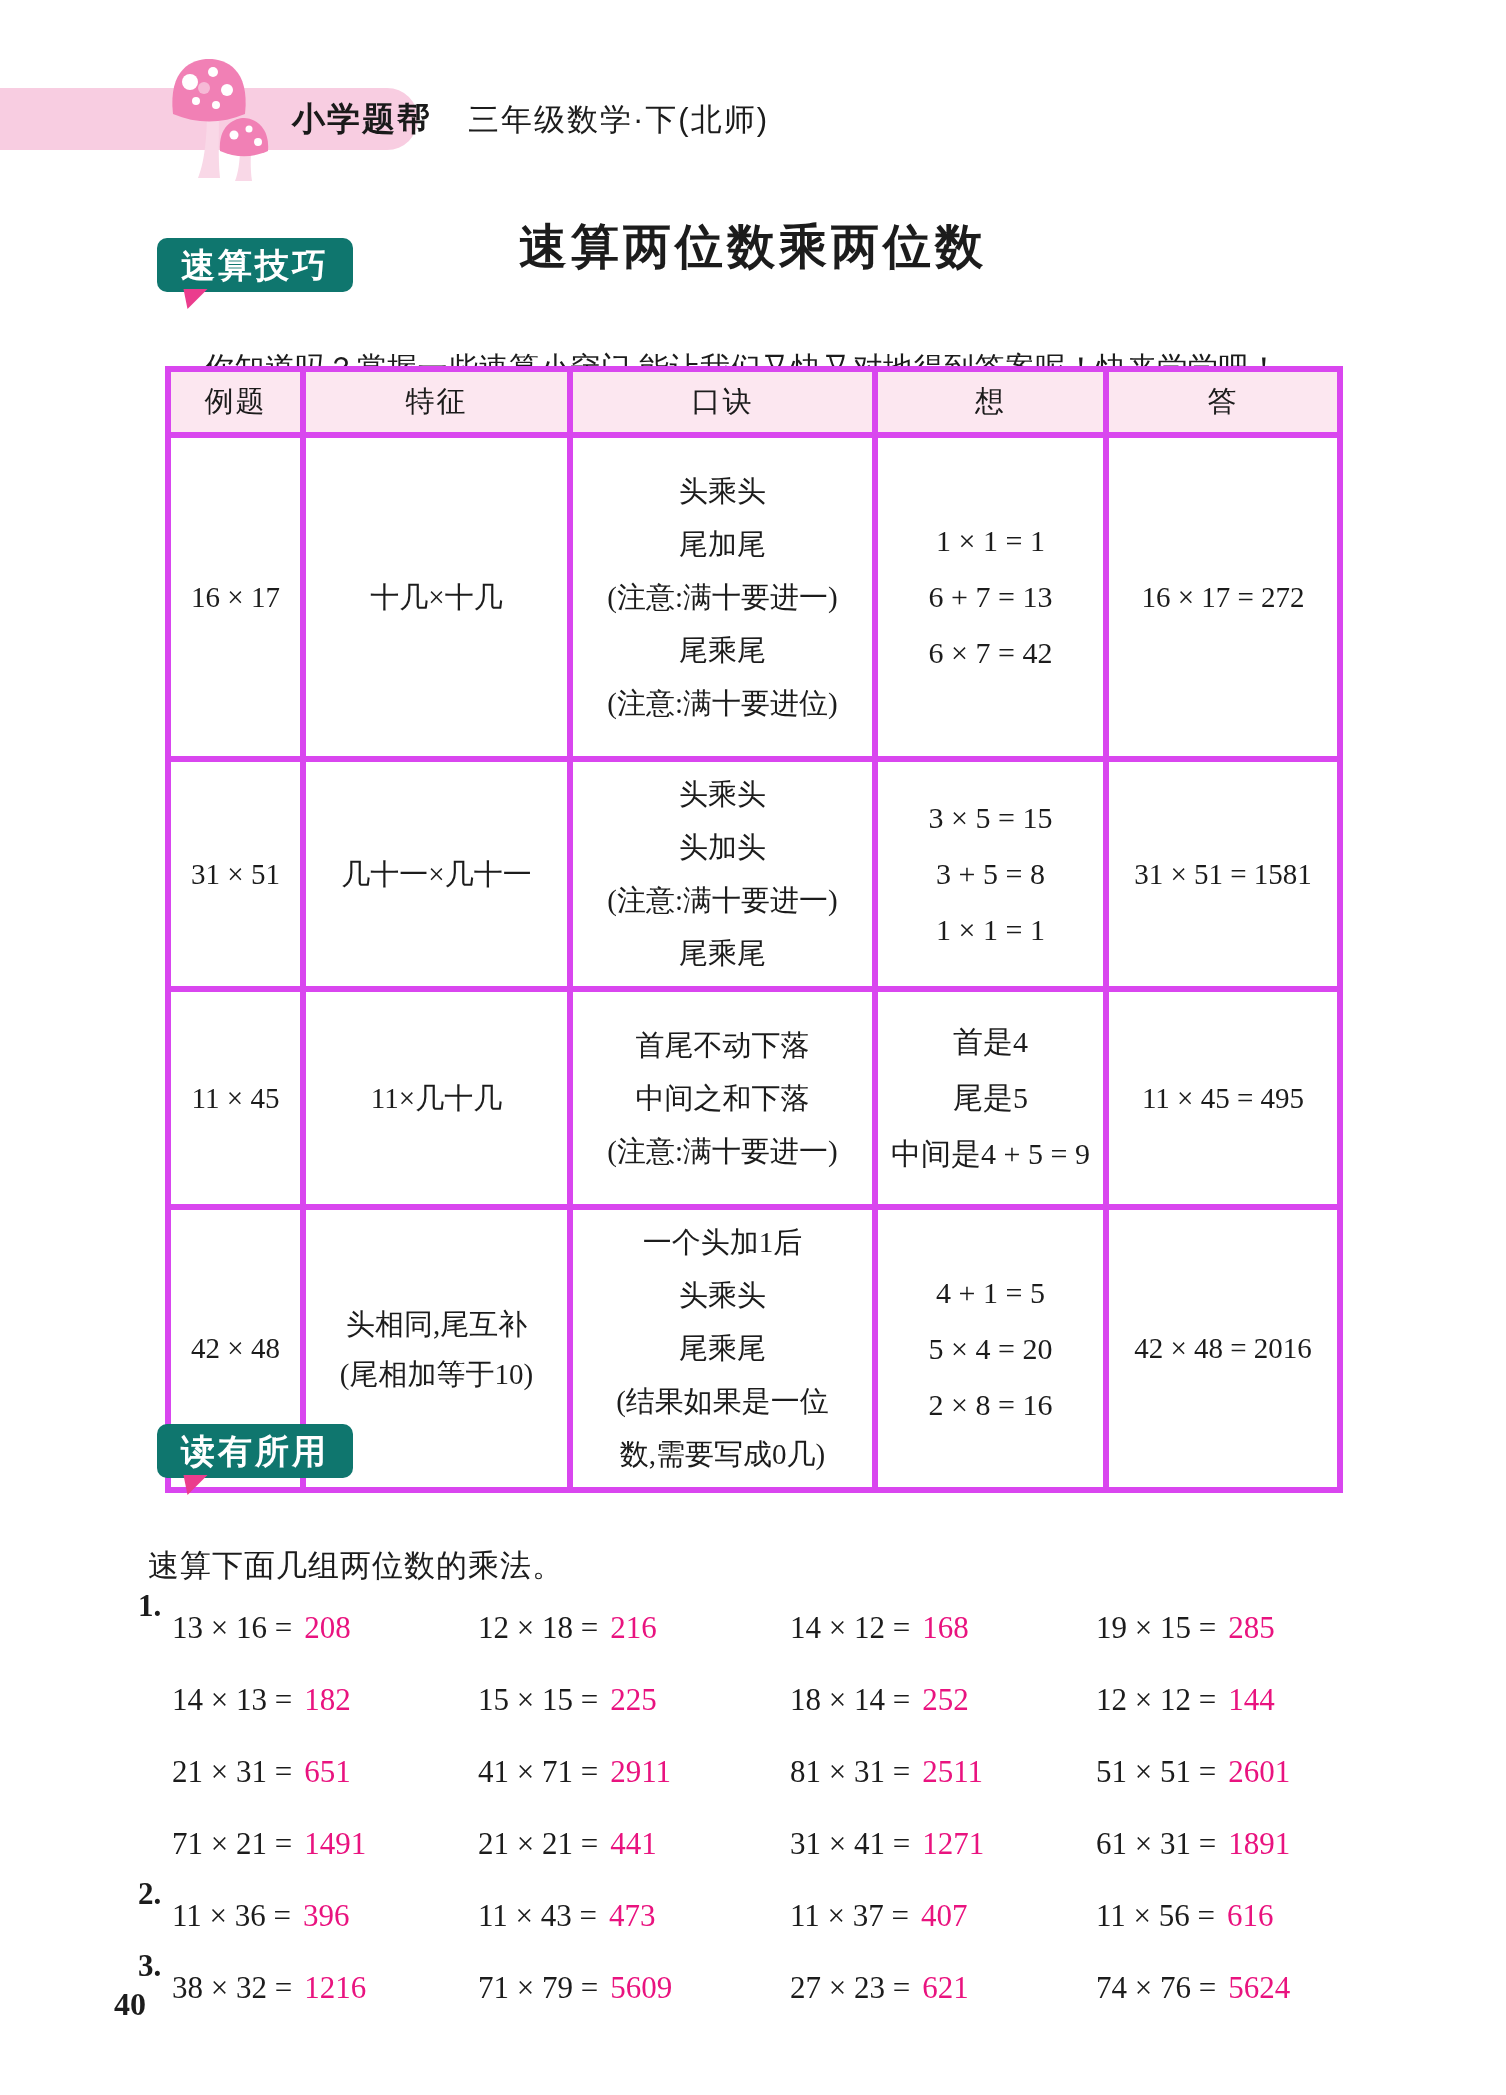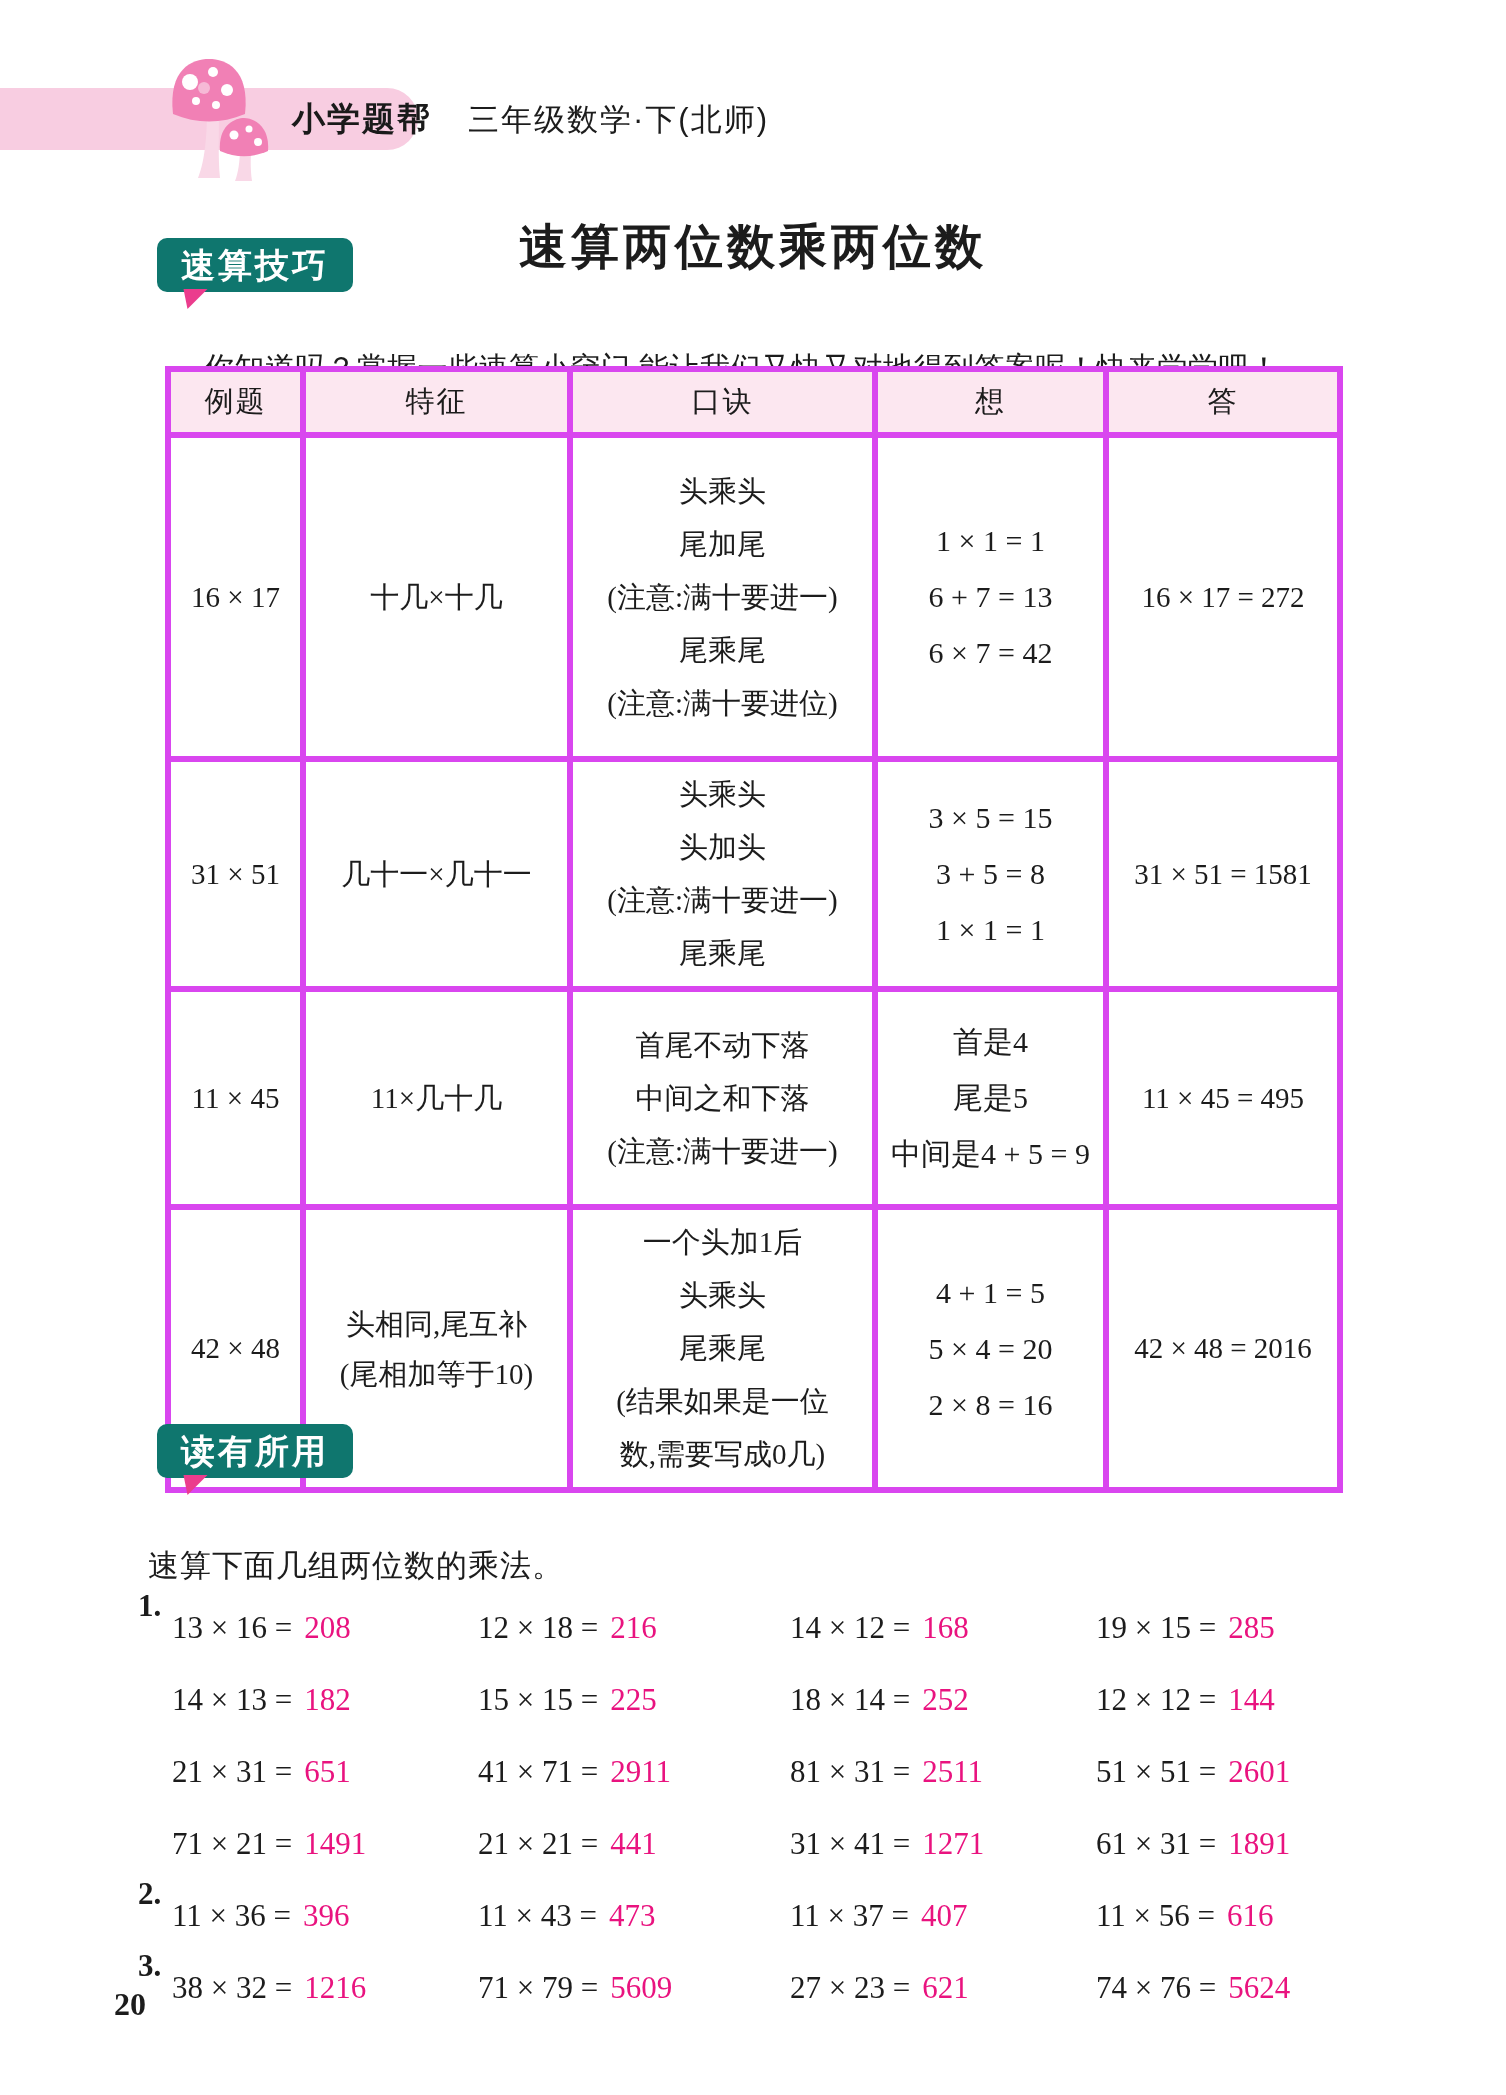--- a/index.html
+++ b/index.html
@@ -258,15 +258,15 @@
     </div>
     <div class="ex-line">
       <span class="ex-label">3.</span>
       <span class="ex-item"><span>38 × 32 =</span><span class="ans">1216</span></span>
       <span class="ex-item"><span>71 × 79 =</span><span class="ans">5609</span></span>
       <span class="ex-item"><span>27 × 23 =</span><span class="ans">621</span></span>
       <span class="ex-item"><span>74 × 76 =</span><span class="ans">5624</span></span>
     </div>
   </div>
 
-  <div class="page-num">20</div>
+  <div class="page-num">40</div>
 
 </div>
 
 </body></html>

